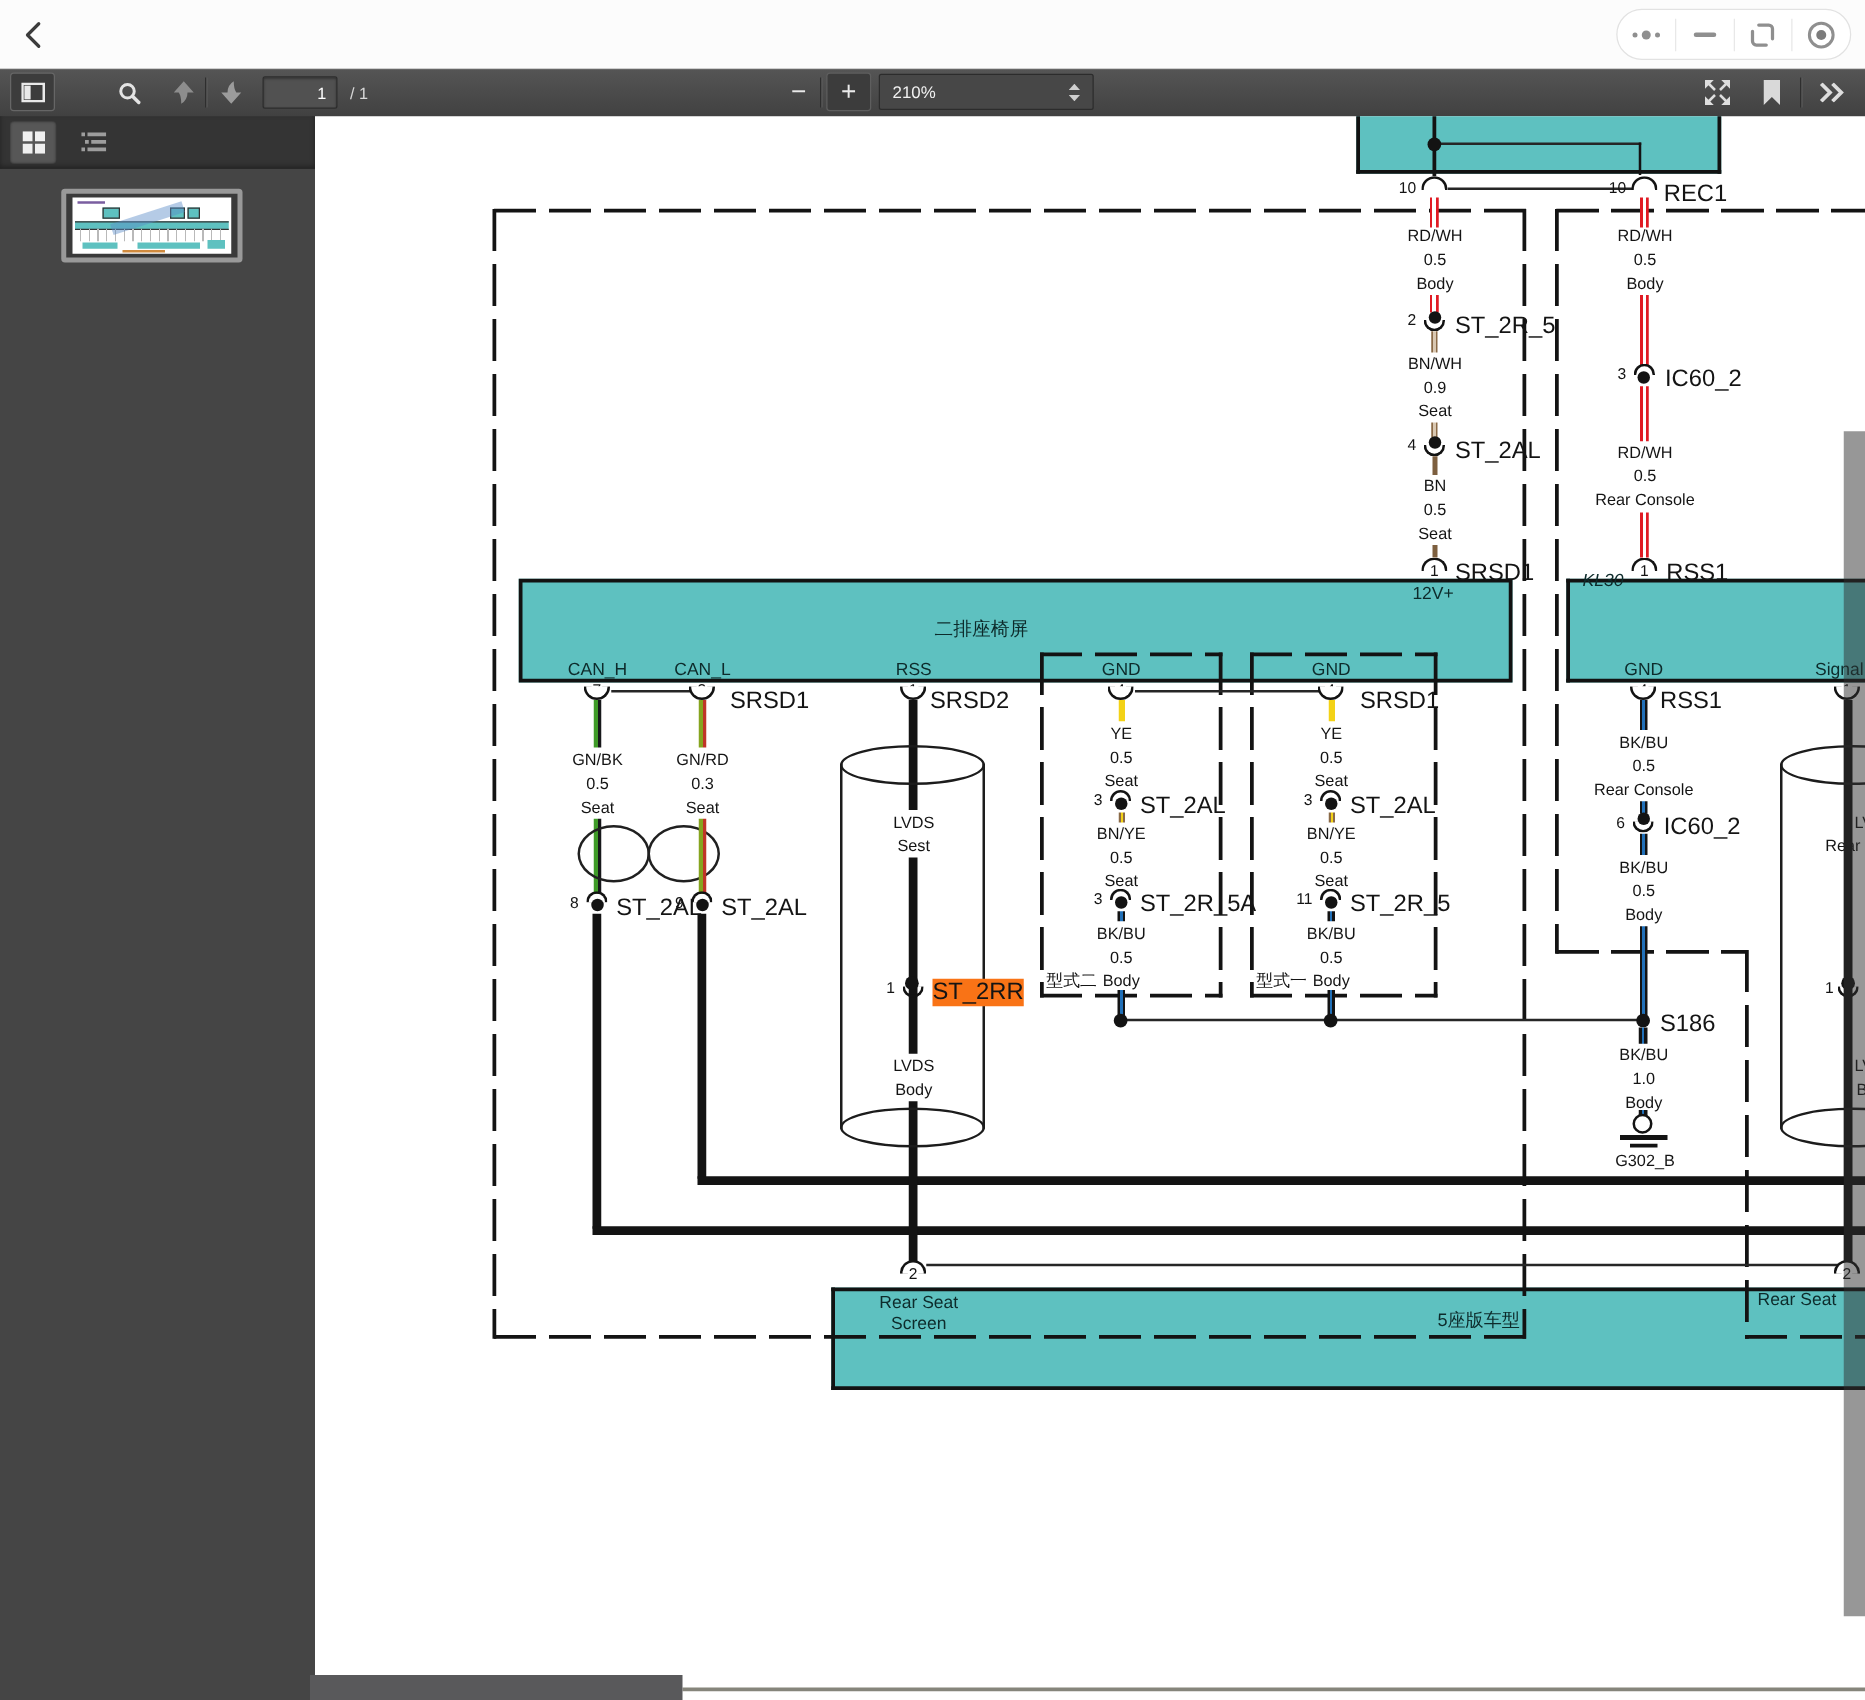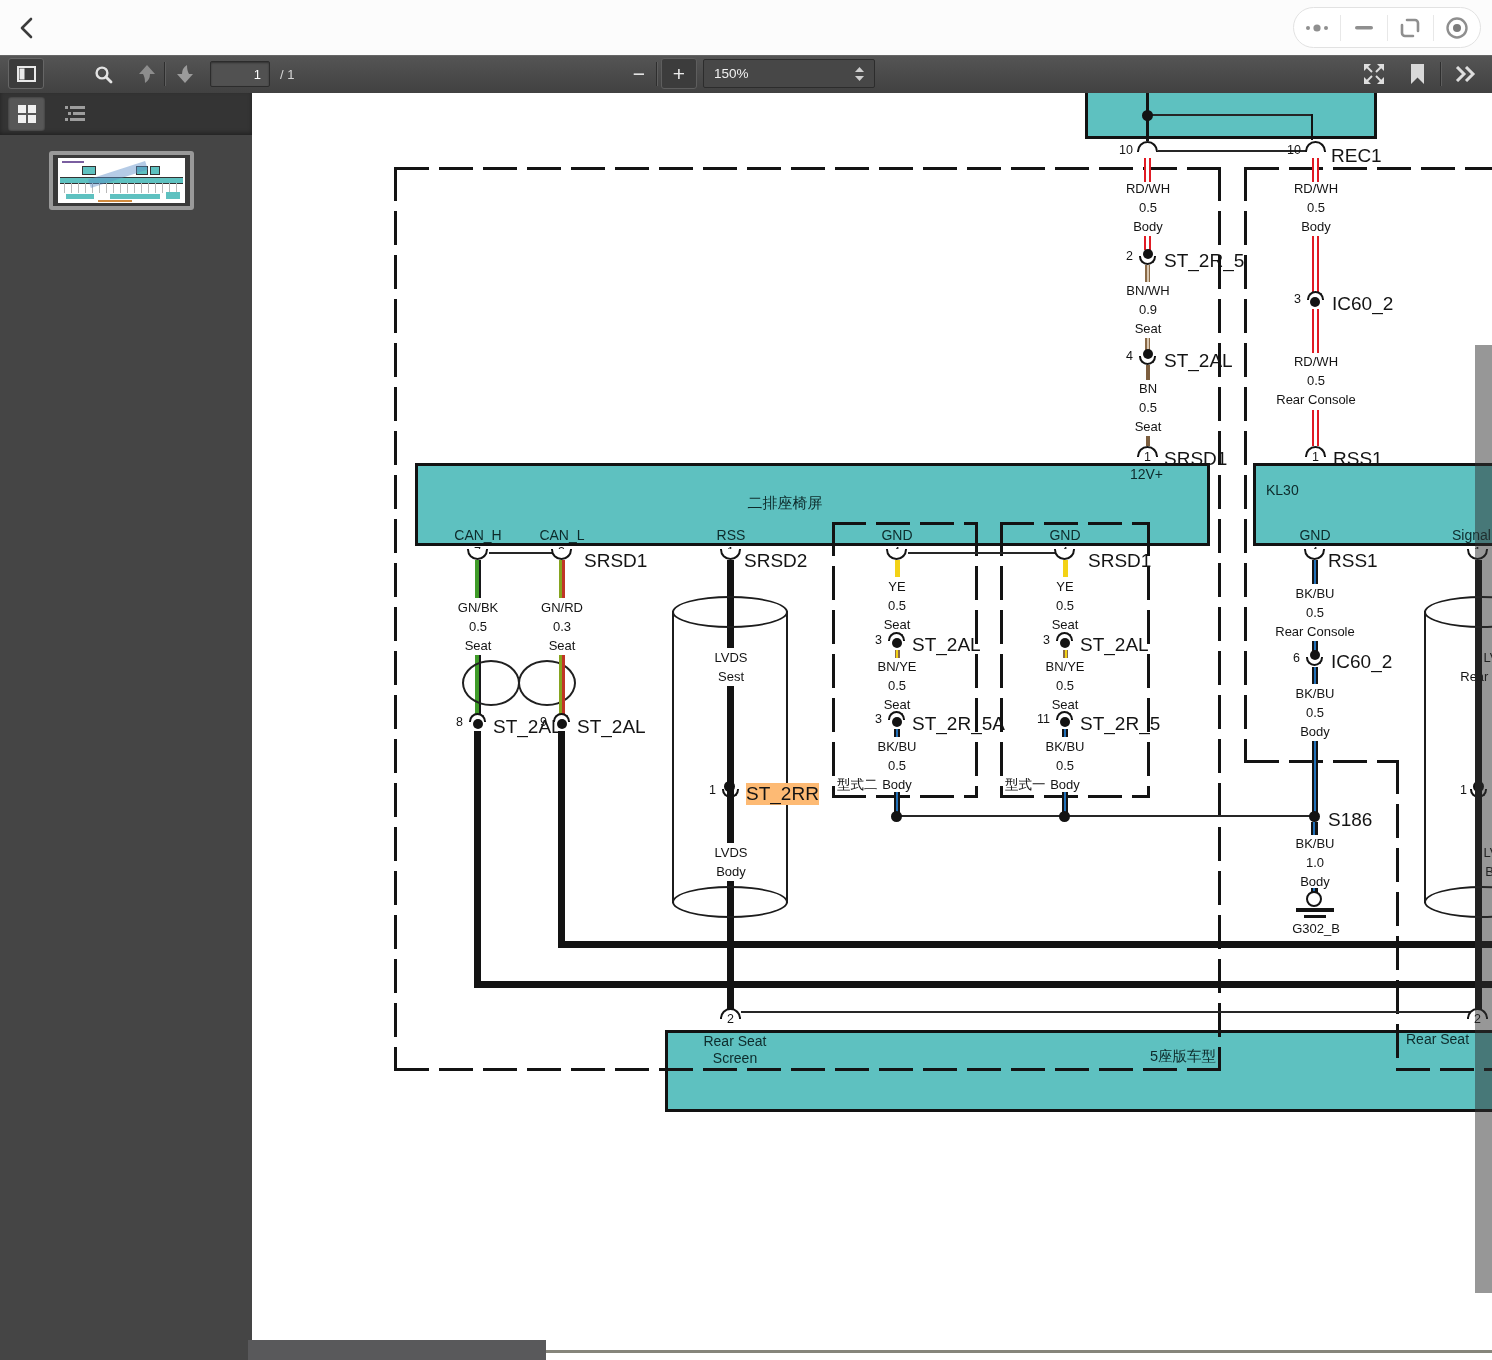--- a/index.html
+++ b/index.html
@@ -119,21 +119,21 @@
       <path d="M9 1 L17 10 H12 Q12 16 7 19 Q7 13 5 10 H1 Z" fill="#9b9b9b"></path>
     </svg>
   </div>
   <input class="abs page-input" style="left: 210px; top: 6px;" value="1">
   <span class="abs" style="left:280px;top:12px;font-size:13px;color:#d8d8d8;">/ 1</span>
 
   <div class="abs tb-btn" style="left:624px;top:5px;width:30px;height:28px;font-size:21px;color:#eaeaea;">−</div>
   <div class="abs tb-divider" style="left:656px;top:7px;height:24px;"></div>
   <div class="abs tb-btn" style="left:661px;top:3px;width:36px;height:31px;background:#3c3c3c;border:1px solid #5e5e5e;border-radius:3px;box-sizing:border-box;font-size:21px;color:#eaeaea;">+</div>
   <div class="abs zoom-select" style="left:703px;top:4px;">
-    <span>150%</span>
+    <span>210%</span>
     <svg width="9" height="14" viewBox="0 0 9 14">
       <polygon points="4.5,0 9,5 0,5" fill="#cfcfcf"></polygon>
         <polygon points="4.5,14 9,9 0,9" fill="#cfcfcf"></polygon>
     </svg>
   </div>
 
   <div class="abs tb-btn" style="left:1358px;top:5px;width:32px;height:28px;">
     <svg width="22" height="22" viewBox="0 0 22 22">
       <g fill="#dedede">
         <polygon points="1,1 8,1 1,8"></polygon>
@@ -340,21 +340,21 @@
 <div class="abs w-blk" style="left:727px;top:560px;height:450px;"></div>
 <div class="abs cylwall" style="left:672px;top:611px;height:292px;"></div>
 <div class="abs cylwall" style="left:786px;top:611px;height:292px;"></div>
 <div class="abs ell" style="left:672px;top:596px;width:116px;height:32px;"></div>
 <div class="abs ell" style="left:672px;top:886px;width:116px;height:32px;"></div>
 <div class="abs stack" style="left:691px;top:648px;width:80px;background:#fff;">LVDS
 Sest</div>
 <div class="abs dot" style="left:724px;top:781px;width:11px;height:11px;"></div>
 <div class="abs arc-up-sm" style="left:722px;top:789px;"></div>
 <div class="abs pin-num-r" style="left:690px;top:783px;width:26px;background:#fff;">1</div>
-<div class="abs pin-name" style="left:746px;top:783px;background:#fdba74;">ST_2RR</div>
+<div class="abs pin-name" style="left:746px;top:783px;background:#f97316;">ST_2RR</div>
 <div class="abs stack" style="left:691px;top:843px;width:80px;background:#fff;">LVDS
 Body</div>
 <div class="abs arc-down" style="left:720px;top:1008px;"></div>
 <div class="abs pin-num" style="left:720px;top:1012px;width:21px;">2</div>
 
 <div class="abs pin-num" style="left:886px;top:545px;width:21px;">4</div>
 <div class="abs arc-up" style="left:886px;top:549px;"></div>
 <div class="abs w-ye" style="left:895px;top:560px;height:17px;"></div>
 <div class="abs stack" style="left:849px;top:577px;width:96px;">YE
 0.5
@@ -399,21 +399,21 @@
 <div class="abs pin-num-r" style="left:1022px;top:712px;width:28px;">11</div>
 <div class="abs pin-name" style="left:1080px;top:713px;">ST_2R_5</div>
 <div class="abs w-bkbu" style="left:1062px;top:729px;height:8px;"></div>
 <div class="abs stack" style="left:1017px;top:737px;width:96px;">BK/BU
 0.5
 Body</div>
 <div class="abs w-bkbu" style="left:1062px;top:792px;height:22px;"></div>
 <div class="abs dot" style="left:1059px;top:811px;width:11px;height:11px;"></div>
 <div class="abs pin-name" style="left:1005px;top:776px;font-size:13.5px;">型式一</div>
 
-<div class="abs blk-lbl" style="left:1266px;top:482px;width:80px;">KL30</div>
+<div class="abs blk-lbl" style="left:1266px;top:456px;width:80px;font-style:italic;">KL30</div>
 <div class="abs blk-lbl" style="left:1285px;top:527px;width:60px;text-align:center;">GND</div>
 <div class="abs blk-lbl" style="left:1452px;top:527px;width:70px;">Signal</div>
 <div class="abs pin-num" style="left:1304px;top:545px;width:21px;">4</div>
 <div class="abs arc-up" style="left:1304px;top:549px;"></div>
 <div class="abs pin-name" style="left:1328px;top:550px;">RSS1</div>
 <div class="abs w-bkbu" style="left:1312px;top:560px;height:24px;"></div>
 <div class="abs stack" style="left:1253px;top:584px;width:124px;">BK/BU
 0.5
 Rear Console</div>
 <div class="abs w-bkbu" style="left:1312px;top:641px;height:10px;"></div>

